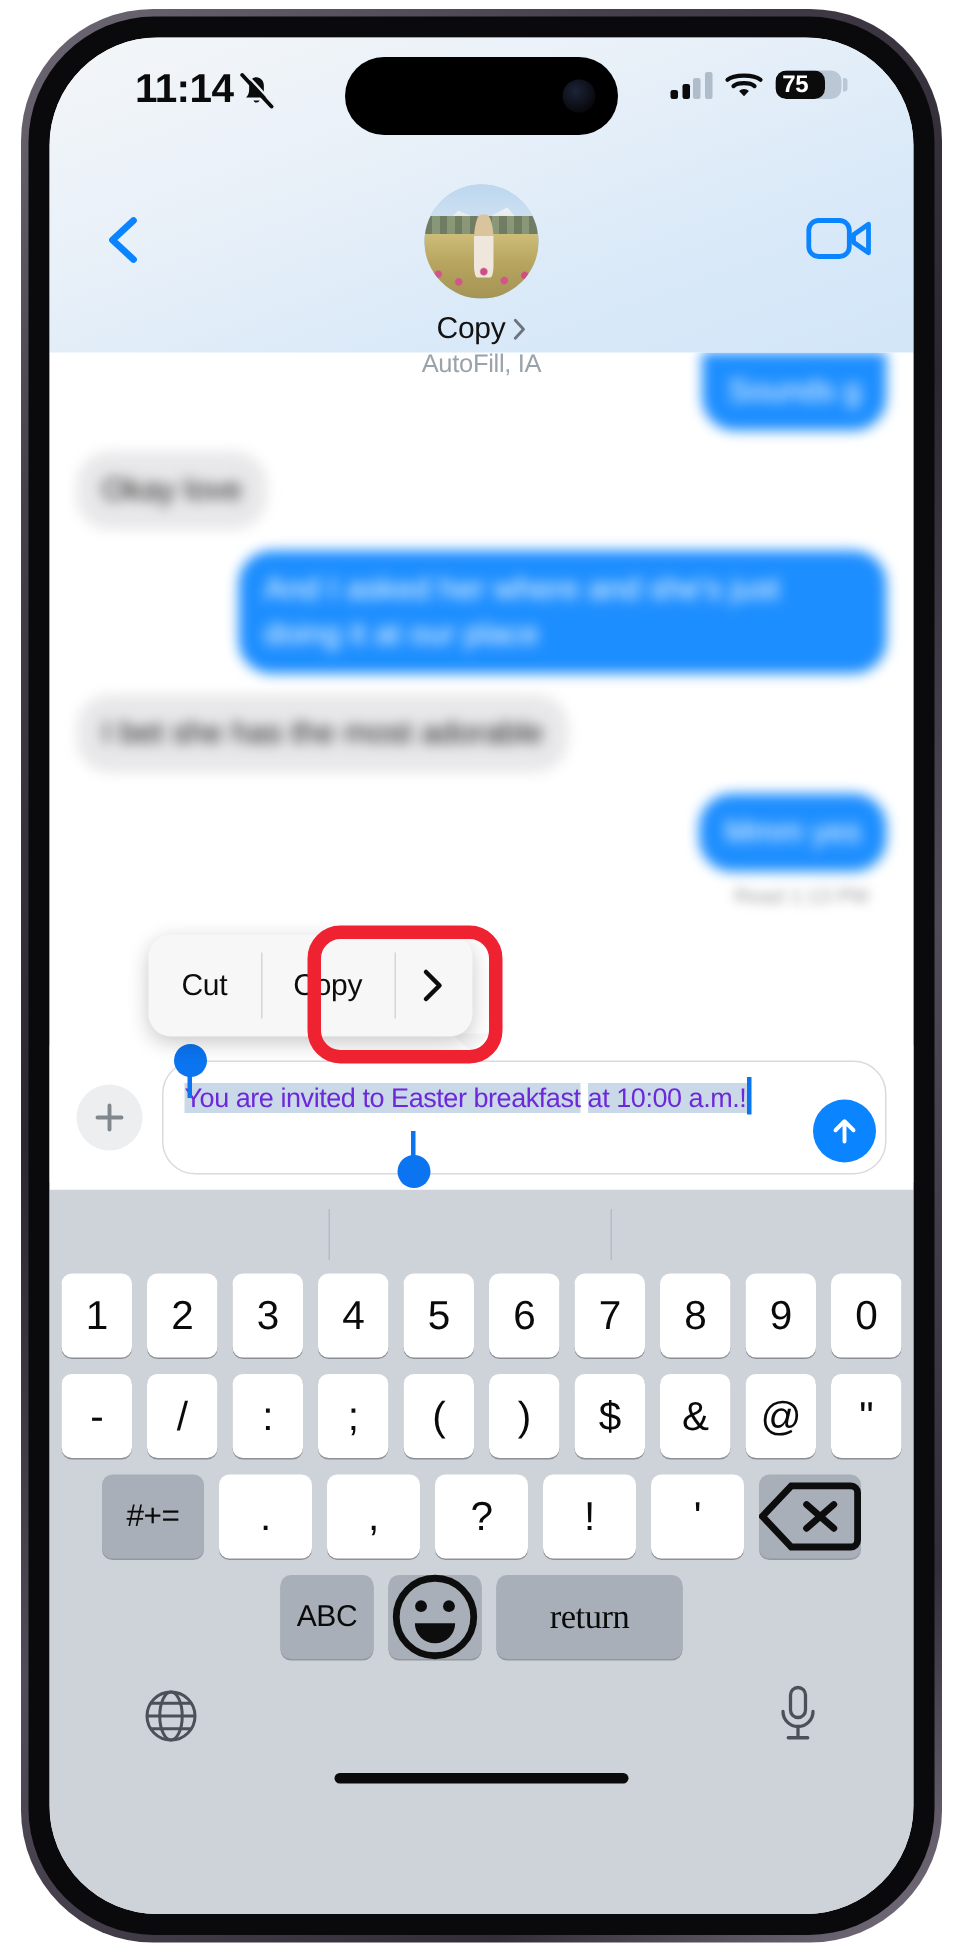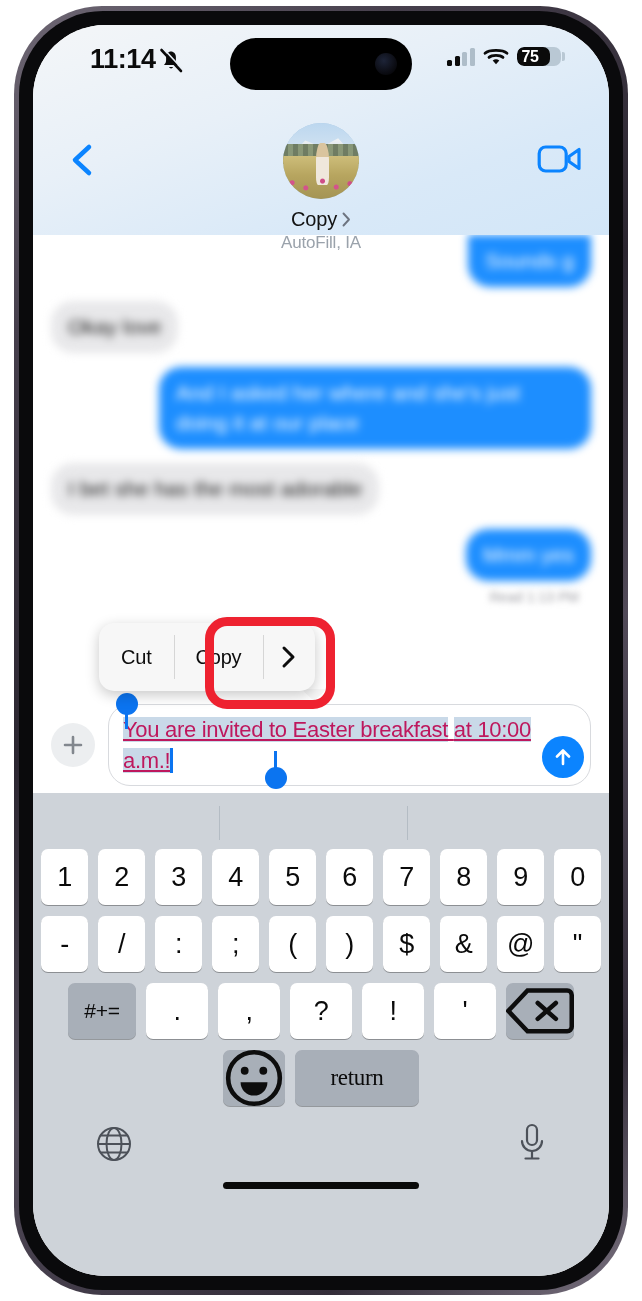--- a/index.html
+++ b/index.html
@@ -231,23 +231,22 @@
   .text-field {
     position: relative;
     flex: 1; margin-left: 13px;
     min-height: 76px;
     border: 1.5px solid #d8dade;
     border-radius: 22px;
     background: #fff;
     padding: 9px 52px 9px 14px;
   }
   .field-text {
-    font-size: 22px; line-height: 31px; color: #be185d;
+    font-size: 18px; line-height: 31px; color: #6d28d9;
     letter-spacing: -0.3px;
-    text-decoration: underline;
   }
   .field-text span.sel {
     background: #c9d9e8;
     box-decoration-break: clone;
     -webkit-box-decoration-break: clone;
   }
   .caret {
     display: inline-block; width: 3px; height: 25px;
     background: #0b74f0; vertical-align: -5px;
   }
@@ -491,20 +490,21 @@
         </div>
       <div class="key dark bsp">
         <svg viewBox="0 0 30 22" fill="none">
           <path d="M9.5 2 H27 a2 2 0 0 1 2 2 V18 a2 2 0 0 1 -2 2 H9.5 L1 11 Z" stroke="#0d0d0d" stroke-width="2"></path>
           <path d="M14 7.5 L22 14.5 M22 7.5 L14 14.5" stroke="#0d0d0d" stroke-width="2" stroke-linecap="round"></path>
         </svg>
       </div>
     </div>
 
     <div class="kb-row r4">
+      <div class="key dark abc">ABC</div>
       <div class="key dark emoji">
         <svg viewBox="0 0 30 30" fill="none">
           <circle cx="15" cy="15" r="12.5" stroke="#0d0d0d" stroke-width="2.2"></circle>
           <circle cx="10.5" cy="11.5" r="1.9" fill="#0d0d0d"></circle>
           <circle cx="19.5" cy="11.5" r="1.9" fill="#0d0d0d"></circle>
           <path d="M8.5 17 a6.5 6.5 0 0 0 13 0 Z" fill="#0d0d0d"></path>
         </svg>
       </div>
       <div class="key dark return">return</div>
     </div>

